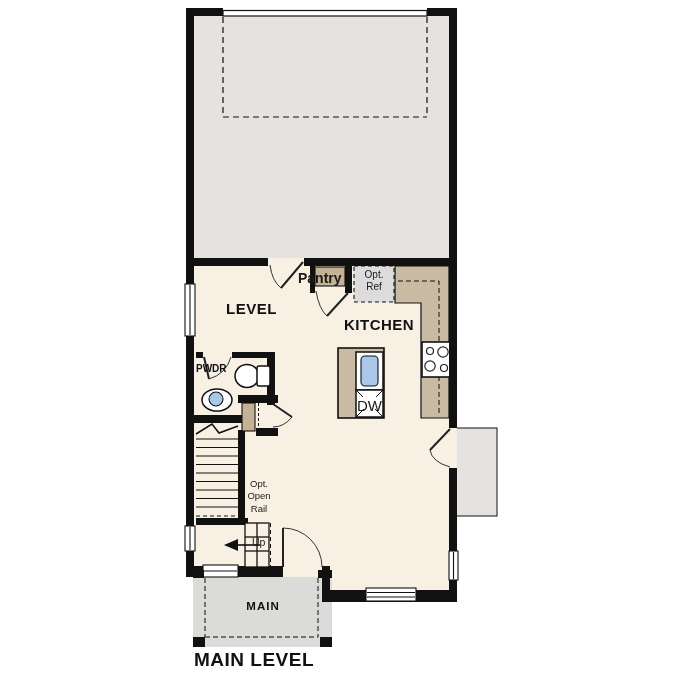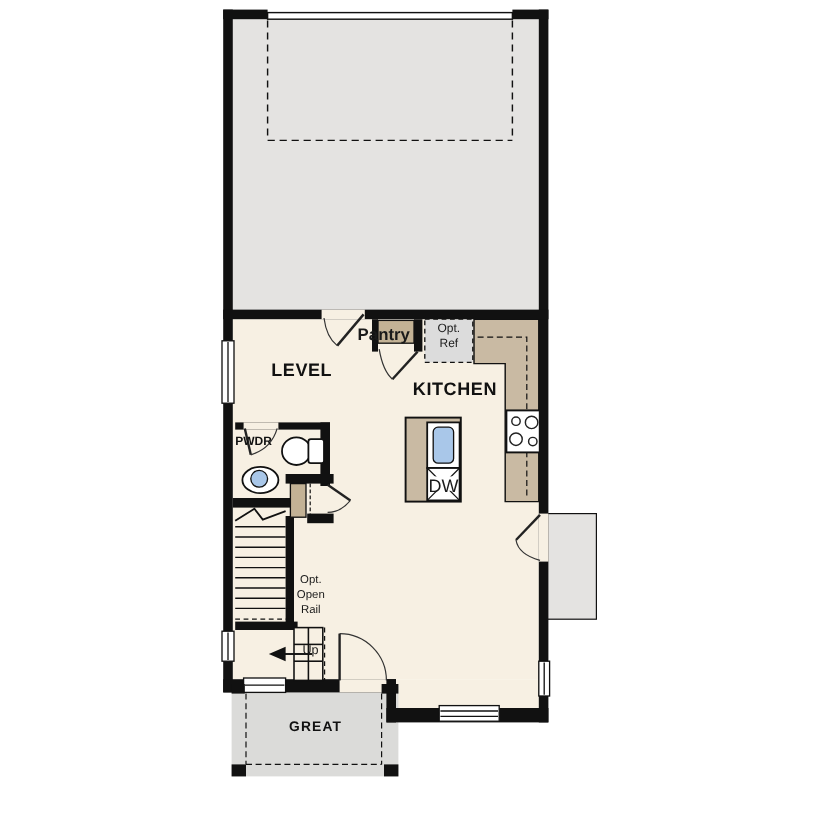--- a/index.html
+++ b/index.html
@@ -212,21 +212,22 @@
         <line x1="205" y1="578" x2="205" y2="637"></line>
         <line x1="318" y1="578" x2="318" y2="637"></line>
         <line x1="205" y1="637" x2="318" y2="637"></line>
       </g>
     </g>
   </svg>
 
   <div class="lbl room dining-lbl">LEVEL</div>
   <div class="lbl room kitchen-lbl">KITCHEN</div>
   <div class="lbl room pwdr-lbl">PWDR</div>
-  <div class="lbl room center porch-lbl">GREAT</div>
+  <div class="lbl room center porch-lbl">MAIN</div>
+  <div class="lbl room main-lbl">MAIN LEVEL</div>
 
   <div class="lbl small center pantry-lbl">Pantry</div>
   <div class="lbl small center optref-lbl">Opt.
 Ref</div>
   <div class="lbl small center dw-lbl">DW</div>
   <div class="lbl small up-lbl">Up</div>
   <div class="lbl small center rail-lbl">Opt.
 Open
 Rail</div>
 </div>

